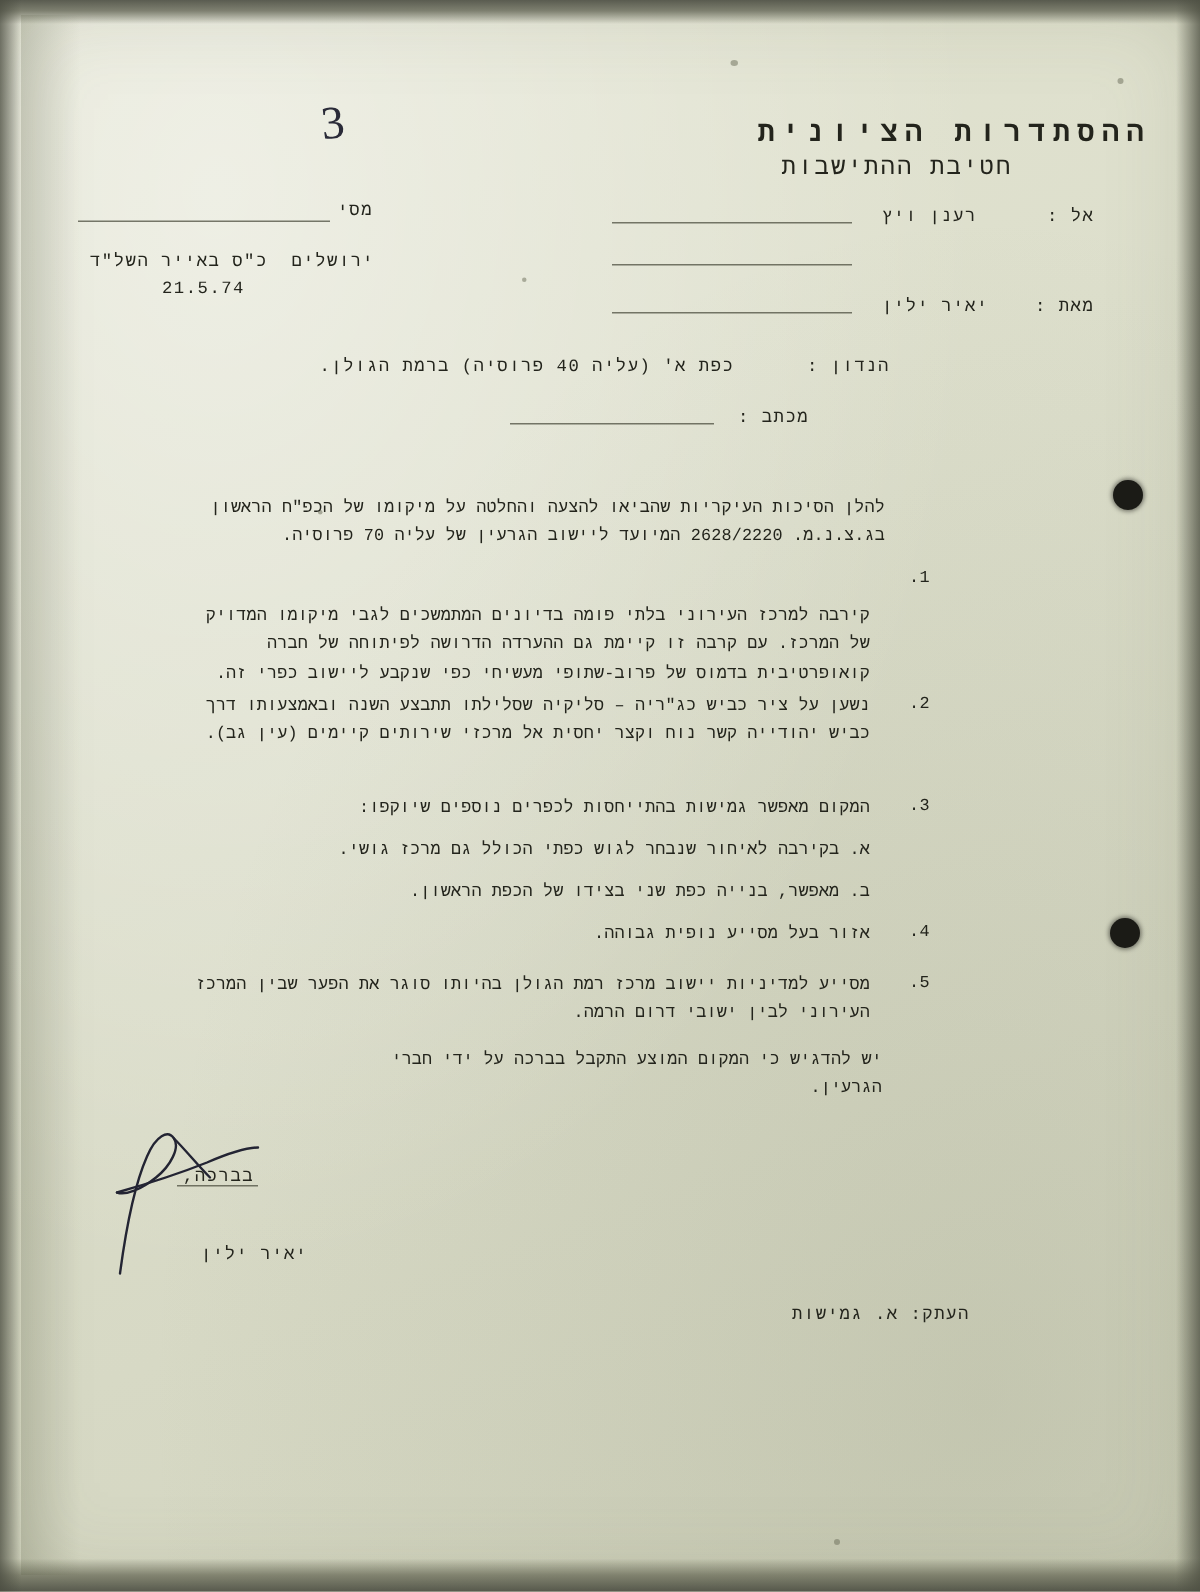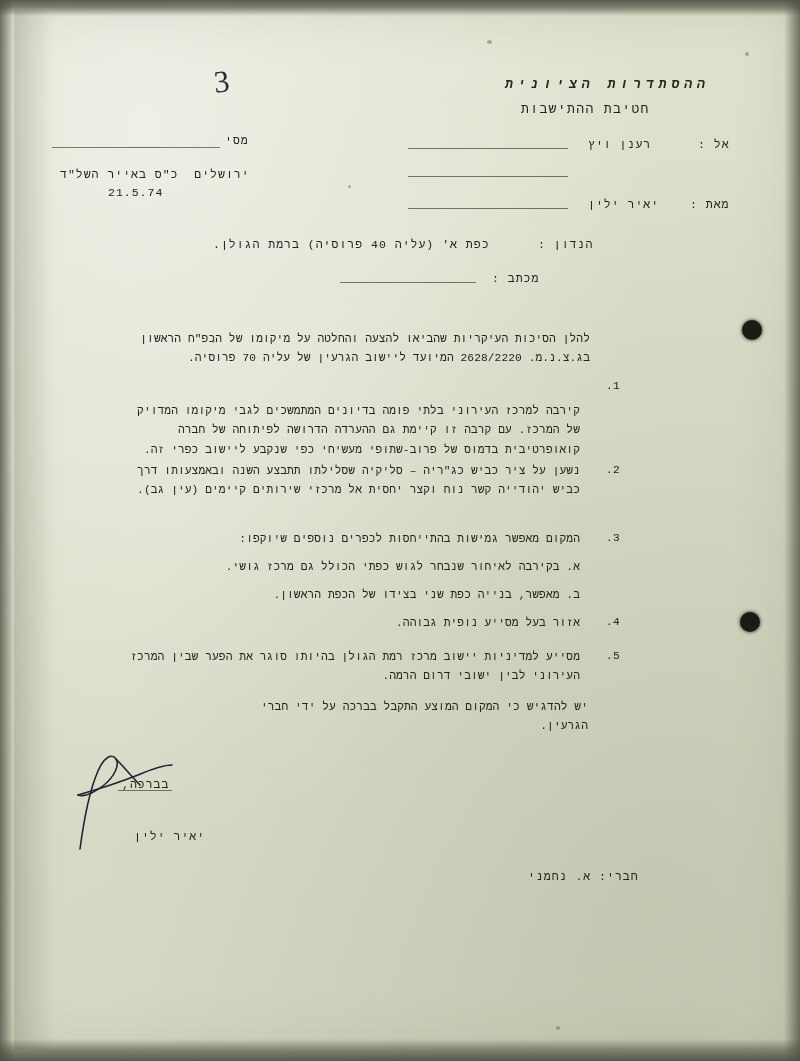--- a/index.html
+++ b/index.html
@@ -71,27 +71,26 @@
     position: absolute;
     inset: 0;
     color: #23241c;
     font-size: 11.5px;
     line-height: 1.55;
     letter-spacing: .2px;
   }
   .abs { position: absolute; white-space: pre; }
 
   .letterhead-title {
-    font-size: 13px;
+    font-size: 19px;
     letter-spacing: 5px;
     font-weight: bold;
-    font-style: italic;
   }
   .letterhead-sub {
-    font-size: 13px;
+    font-size: 16px;
     letter-spacing: 1.4px;
   }
 
   .hand-number {
     font-family: "Liberation Serif", serif;
     font-size: 31px;
     color: #2a2b38;
     transform: rotate(-6deg);
   }
 
@@ -197,16 +196,16 @@
     <svg class="sig" viewBox="0 0 120 110">
       <path d="M20,104 C24,74 30,44 38,26 C44,12 52,8 56,14 C60,20 54,32 44,40 C34,48 24,52 18,50"></path>
       <path d="M18,50 C32,46 58,38 78,30 C92,24 104,20 112,20"></path>
       <path d="M56,14 C64,22 72,32 80,40"></path>
     </svg>
 
     <div class="abs field-label" style="left:122px;top:776px;">בברכה,</div>
     <div class="rule" style="left:118px;top:790px;width:54px;"></div>
     <div class="abs field-label" style="left:134px;top:828px;">יאיר ילין</div>
 
-    <div class="abs field-label" style="left:528px;top:868px;">חברי: א. נחמני</div>
+    <div class="abs field-label" style="left:528px;top:868px;">העתק: א. גמישות</div>
 
   </div>
 </div>
 
 </body></html>

